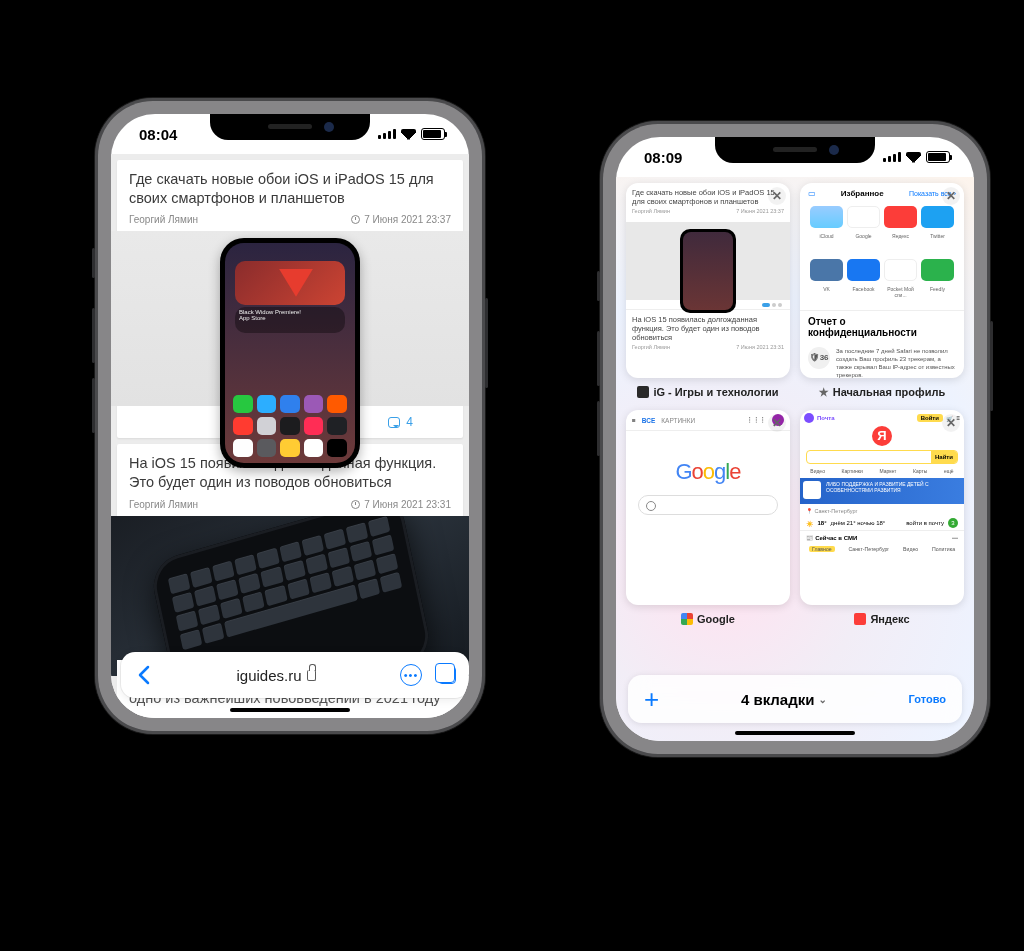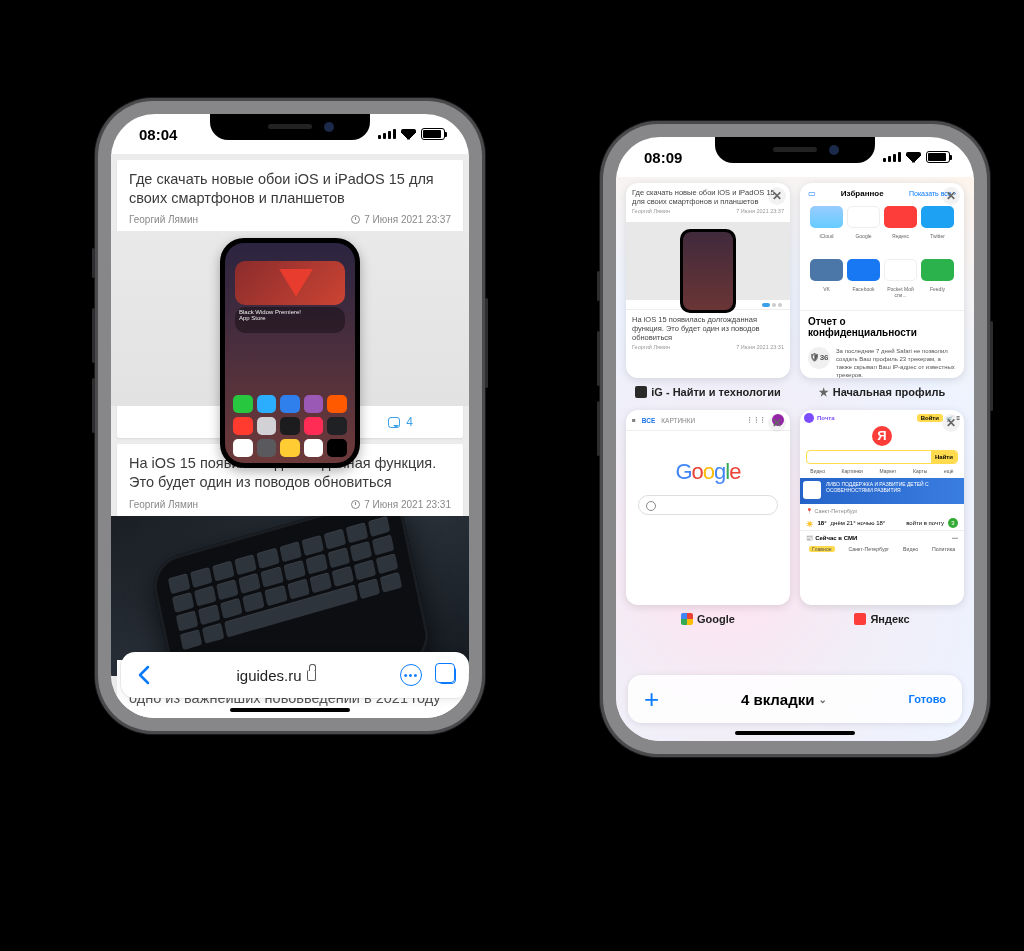--- a/index.html
+++ b/index.html
@@ -328,21 +328,21 @@
             <div class="t1-card2">
               <div class="t1-title">На iOS 15 появилась долгожданная функция. Это будет один из поводов обновиться</div>
               <div class="t1-meta">
                   <span>Георгий Лямин</span>
                   <span>7 Июня 2021 23:31</span>
                 </div>
             </div>
           </div>
           <div class="tab-label">
               <span class="favicon fi-ig"></span>
-              <span>iG - Найти и технологии</span>
+              <span>iG - Игры и технологии</span>
             </div>
         </div>
 
         <div>
           <div class="tab-card">
             <span class="tab-close">✕</span>
             <div class="t2-head">
                 <span class="l">▭</span>
               <span style="font-weight:700">Избранное</span>
               <span class="r"><span>Показать все</span> ›</span>

